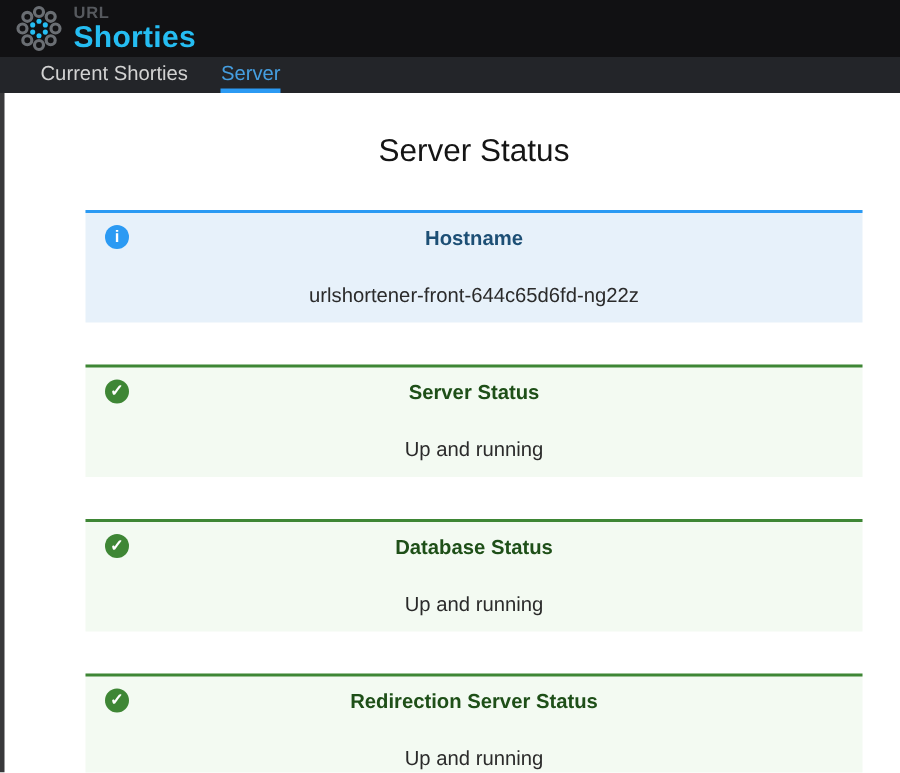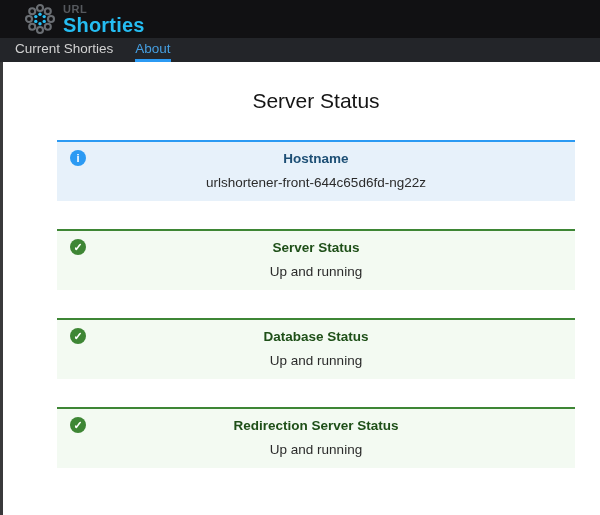--- a/index.html
+++ b/index.html
@@ -12,37 +12,37 @@
   }
   
   .left-strip {
     position: absolute; left: 0; top: 0; bottom: 0; width: 3px;
     background: #39393b; z-index: 0;
   }
   .topbar {
     position: relative; z-index: 1;
     height: 38px; background: #111113;
     display: flex; align-items: center;
-    padding-left: 22px;
+    padding-left: 8px;
   }
   .logo { width: 36px; height: 36px; display: block; }
   .brand-text { display: flex; flex-direction: column; margin-left: 5px; }
   .brand-top {
     font-size: 11px; line-height: 11px; color: #56595e;
     letter-spacing: 0.5px; font-weight: bold; margin-top: 1px;
   }
   .brand-name {
     font-size: 20px; line-height: 21px; font-weight: bold; color: #25bdf2;
     letter-spacing: 0.2px;
   }
   .navbar {
     position: relative; z-index: 1;
     height: 24px; background: #232529;
     display: flex; align-items: center;
-    padding-left: 4px;
+    padding-left: 16px;
   }
   .nav-item {
     display: flex; align-items: flex-start;
     padding: 0 11px; cursor: pointer;
   }
   .nav-label {
     display: inline-block; font-size: 13.5px; color: #d2d2d2;
     line-height: 21px; height: 24px;
   }
   .nav-item.active .nav-label {
@@ -74,21 +74,21 @@
     color: #ffffff; font-size: 11px; font-weight: bold;
     display: flex; align-items: center; justify-content: center;
     line-height: 16px;
   }
   .card.info .card-icon { background: #2b9af3; }
   .card.success .card-icon { background: #3e8635; }
   .card-title { font-size: 13.5px; font-weight: bold; line-height: 15px; }
   .card.info .card-title { color: #1d4f75; }
   .card.success .card-title { color: #1e4f18; }
   .card-body {
-    font-size: 13.5px; color: #2b2b2b; line-height: 15px; margin-top: 9px;
+    font-size: 13.5px; color: #2b2b2b; line-height: 15px; margin-top: 23px;
   }
 </style>
 </head>
 <body>
 
 <div class="left-strip"></div>
 
 <header class="topbar">
   <div style="display:flex;align-items:center;cursor:pointer;">
     <svg class="logo" viewBox="0 0 36 36">
@@ -116,21 +116,21 @@
       <span class="brand-name">Shorties</span>
     </div>
   </div>
 </header>
 
 <nav class="navbar">
   <div class="nav-item">
     <span class="nav-label">Current Shorties</span>
   </div>
   <div class="nav-item active">
-    <span class="nav-label">About</span>
+    <span class="nav-label">Server</span>
   </div>
 </nav>
 
 <main class="main">
   <h1 class="page-title">Server Status</h1>
 
   <div class="cards">
 
     <div class="card info">
       <span class="card-icon">i</span>

